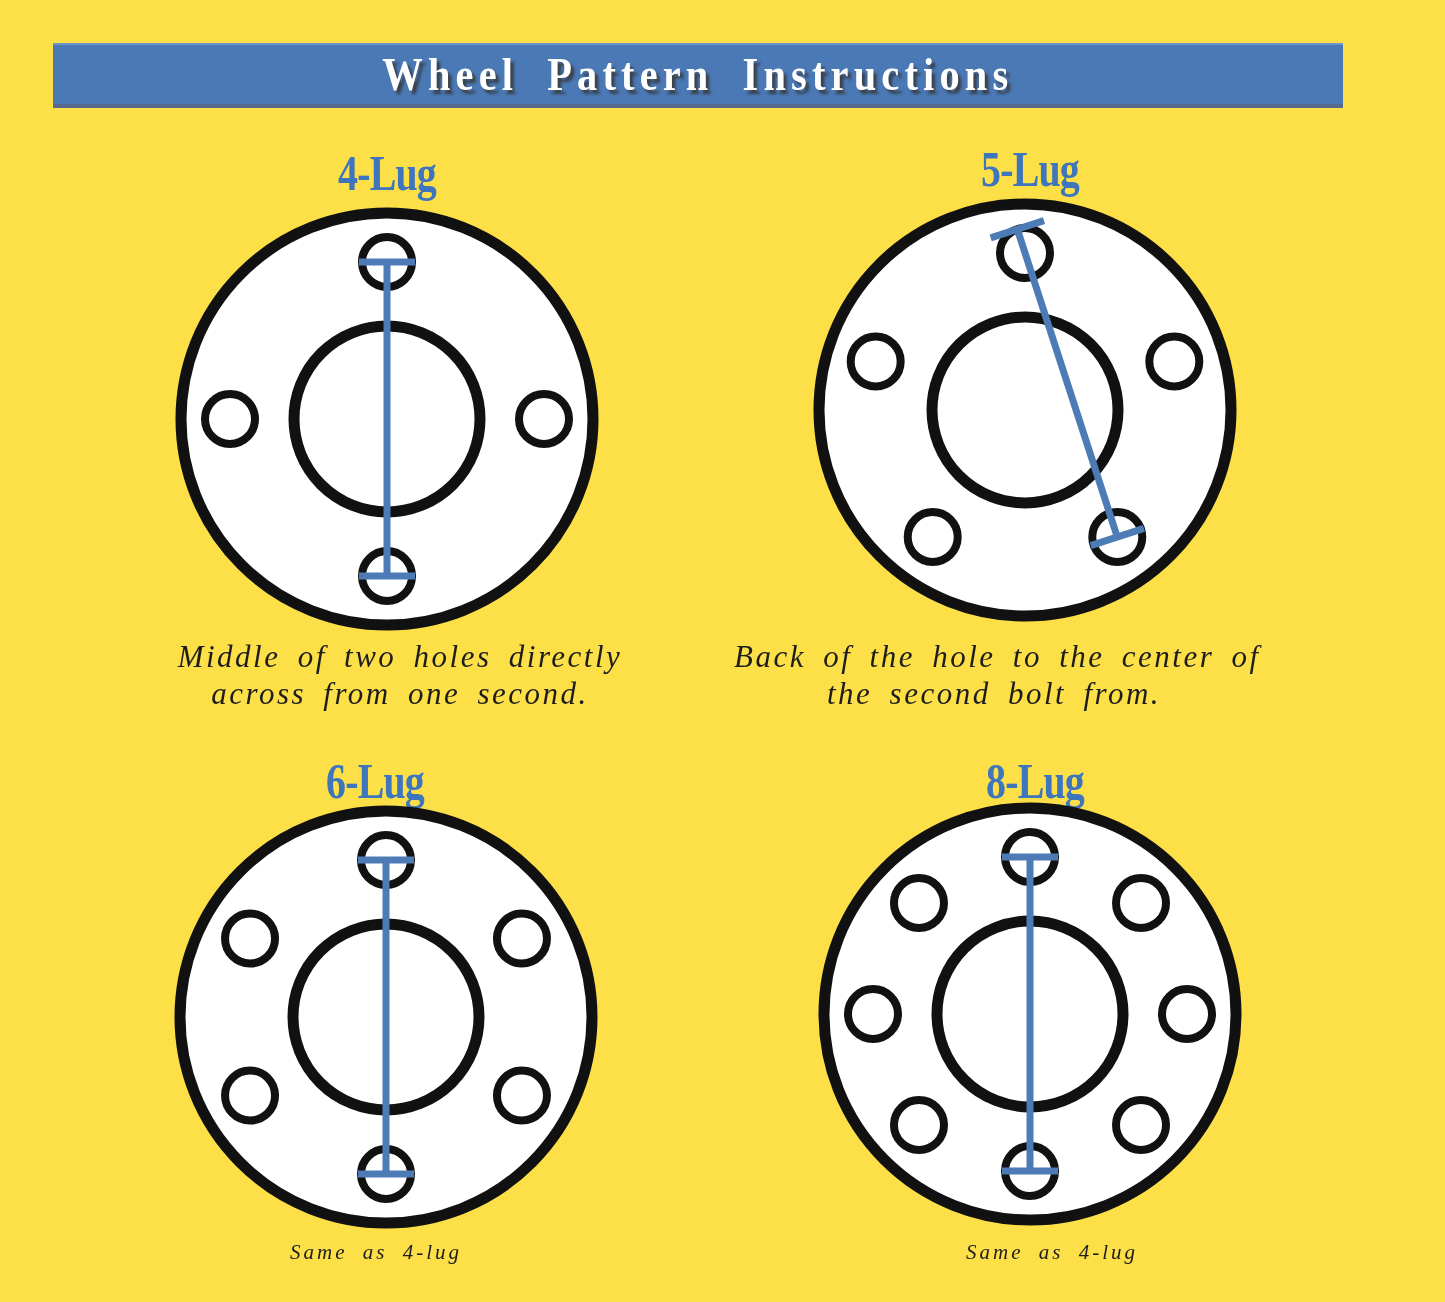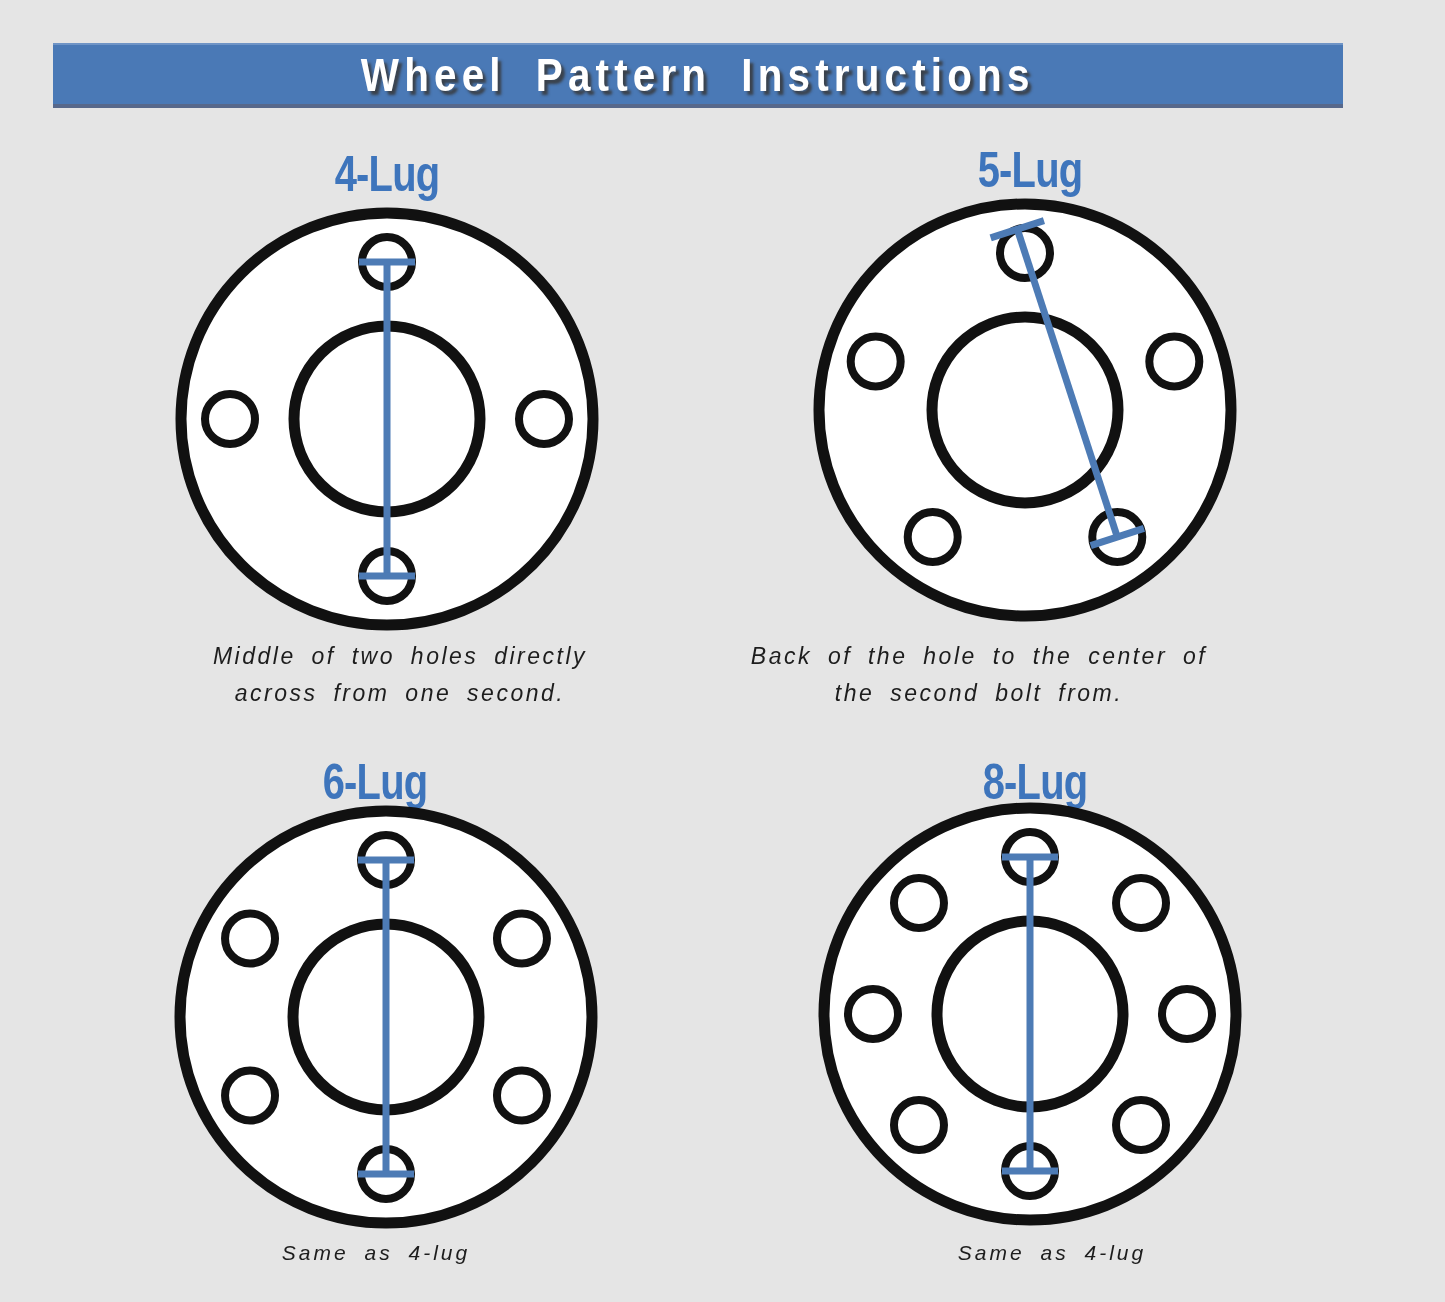--- a/index.html
+++ b/index.html
@@ -1,18 +1,18 @@
 <!DOCTYPE html>
 <html><head>
 <meta charset="utf-8">
 <style>
   html,body { margin:0; padding:0; background:#ffffff; }
   .page {
-    position:relative; width:1445px; height:1302px; background:#e5e5e5;
-    font-family:Liberation Sans, sans-serif; overflow:hidden;
+    position:relative; width:1445px; height:1302px; background:#fde047;
+    font-family:Liberation Serif, serif; overflow:hidden;
   }
   
   .title-bar {
     position:absolute; left:53px; top:43px; width:1290px; height:59px;
     background:var(--title-bar-bg,#4a79b6);
     border-top:2px solid var(--title-bar-top-edge,#6f94c6);
     border-bottom:4px solid var(--title-bar-bottom-edge,#57688b);
     text-align:center;
   }
   .title-text {
@@ -27,21 +27,21 @@
     position:absolute; width:460px; text-align:center;
     color:var(--label-blue,#3e75bc); font-size:47px; font-weight:bold;
     letter-spacing:-1px; transform:scale(0.85,1.08); transform-origin:center;
     white-space:nowrap;
   }
   
   .wheel-svg { position:absolute; }
   
   .caption {
     position:absolute; text-align:center; color:var(--caption-color,#1d1d1d);
-    font-style:italic; font-size:23px; line-height:37px;
+    font-style:italic; font-size:31px; line-height:37px;
     letter-spacing:2.5px; word-spacing:7px; white-space:nowrap;
   }
   .caption.small { font-size:21px; letter-spacing:3px; }
   .caption span { display:block; }
   .caption span:empty { display:none; }
 </style>
 </head>
 <body>
 
 <div class="page" style="--title-bar-bg: #4a79b6; --title-bar-top-edge: #6f94c6; --title-bar-bottom-edge: #57688b; --label-blue: #3e75bc; --line-blue: #4d7bb5; --wheel-stroke: #111111; --caption-color: #1d1d1d;">
@@ -73,21 +73,21 @@
       <circle cx="232" cy="232" r="93" fill="#ffffff" stroke="#111111" stroke-width="11"></circle>
       <circle cx="232" cy="75" r="25" fill="#ffffff" stroke="#111111" stroke-width="8"></circle>
       <circle cx="381.3158730583391" cy="183.48433188313325" r="25" fill="#ffffff" stroke="#111111" stroke-width="8"></circle>
       <circle cx="324.2822846099183" cy="359.0156681168667" r="25" fill="#ffffff" stroke="#111111" stroke-width="8"></circle>
       <circle cx="139.71771539008174" cy="359.0156681168668" r="25" fill="#ffffff" stroke="#111111" stroke-width="8"></circle>
       <circle cx="82.68412694166088" cy="183.48433188313328" r="25" fill="#ffffff" stroke="#111111" stroke-width="8"></circle>
       <line x1="224.3" y1="51.19999999999999" x2="324.3" y2="359" stroke="#4d7bb5" stroke-width="7"></line>
       <line x1="197.67015610662278" y1="59.85167118043444" x2="250.92984389337724" y2="42.54832881956554" stroke="#4d7bb5" stroke-width="7"></line>
       <line x1="297.6701561066228" y1="367.65167118043445" x2="350.9298438933772" y2="350.34832881956555" stroke="#4d7bb5" stroke-width="7"></line>
     </svg>
-  <div class="caption" style="left:719px; top:638px; width:520px;text-align:center;">
+  <div class="caption" style="left:734px; top:638px; width:520px;text-align:center;">
     <span>Back of the hole to the center of</span>
     <span>the second bolt from.</span>
   </div>
 
   <div class="lug-label" style="left:145px; top:754px;">6-Lug</div>
   <svg class="wheel-svg" style="left:154px; top:785px;" width="464" height="464">
       <circle cx="232" cy="232" r="206" fill="#ffffff" stroke="#111111" stroke-width="11"></circle>
       <circle cx="232" cy="232" r="93" fill="#ffffff" stroke="#111111" stroke-width="11"></circle>
       <circle cx="232" cy="75" r="25" fill="#ffffff" stroke="#111111" stroke-width="8"></circle>
       <circle cx="367.96598839415685" cy="153.5" r="25" fill="#ffffff" stroke="#111111" stroke-width="8"></circle>

